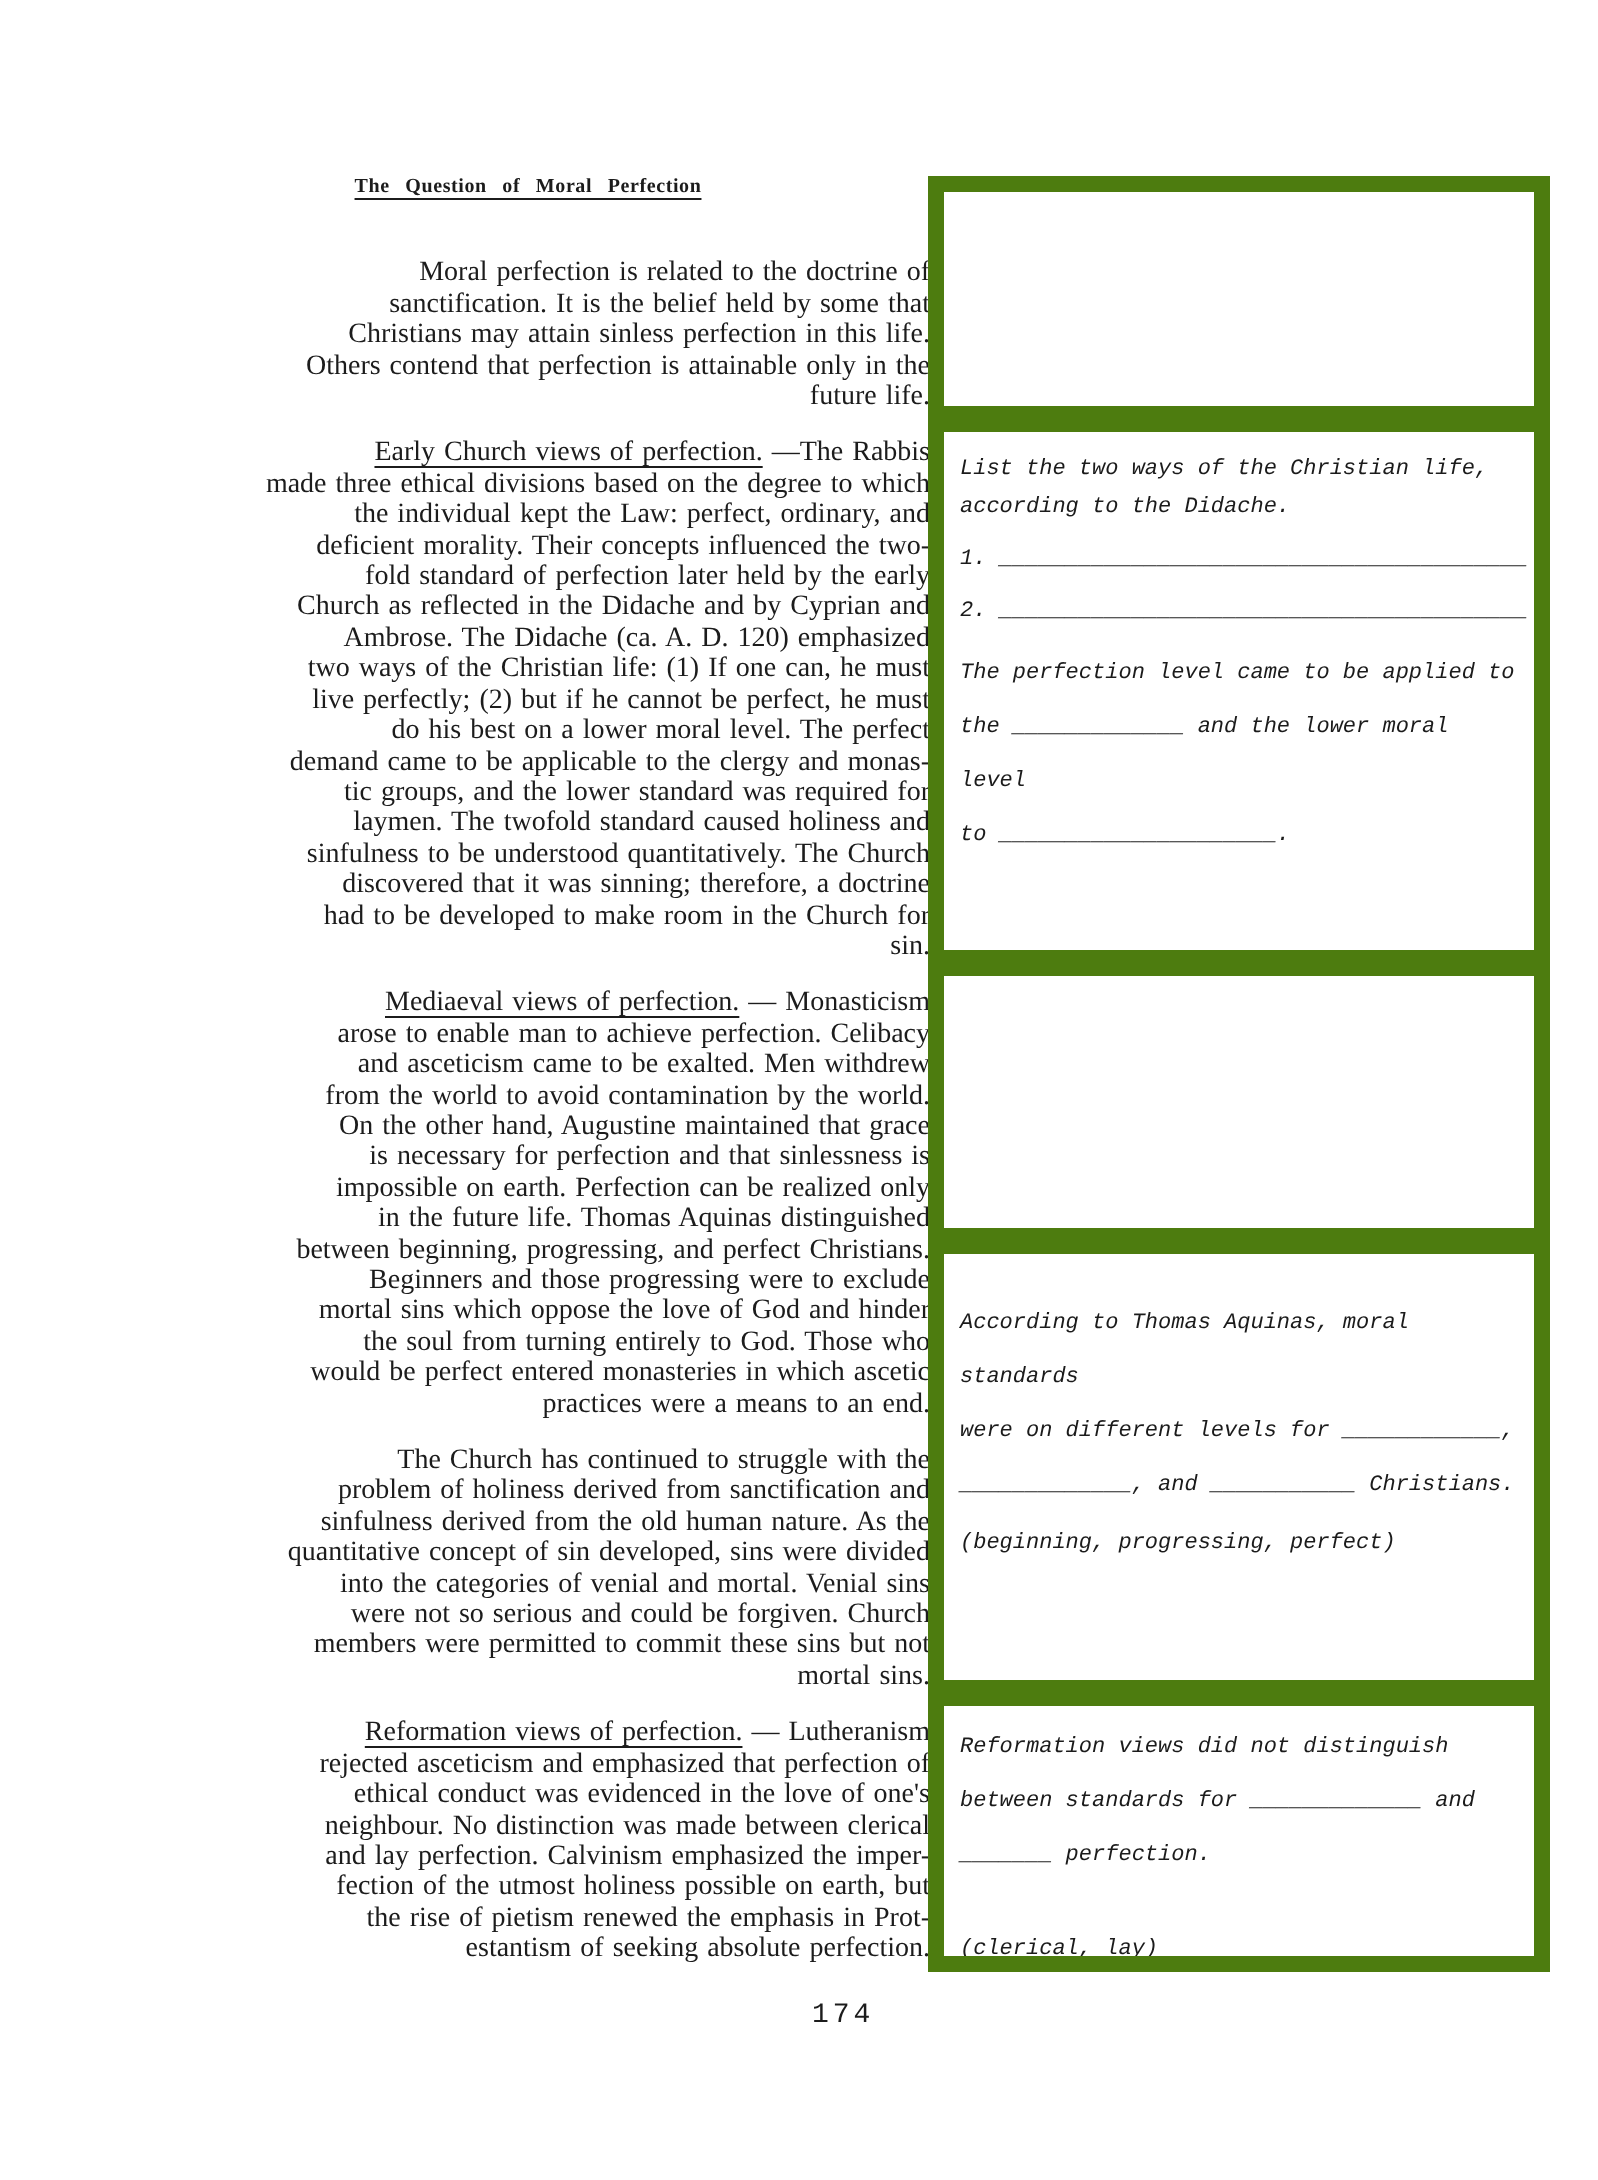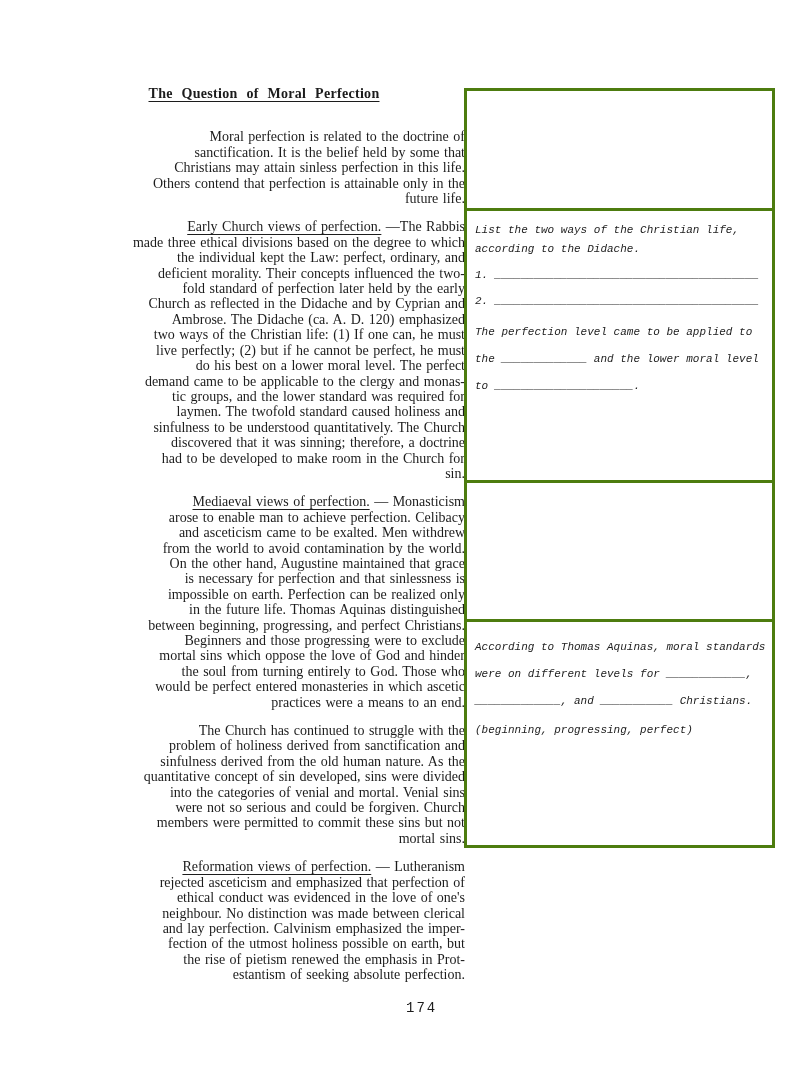--- a/index.html
+++ b/index.html
@@ -22,21 +22,21 @@
     left: 63px;
     top: 86px;
     width: 402px;
     font-family: "Liberation Serif", serif;
     font-size: 14px;
     line-height: 15.4px;
     word-spacing: 1px;
   }
   .doc-title {
     margin: 0 0 28px 0;
-    font-size: 14px;
+    font-size: 10px;
     font-weight: bold;
     text-align: center;
     text-decoration: underline;
     text-underline-offset: 3px;
     word-spacing: 5px;
     letter-spacing: 0.3px;
   }
   .para {
     margin: 0 0 13px 0;
     text-indent: 42px;
@@ -48,21 +48,21 @@
     text-underline-offset: 3px;
     margin-top: 24px;
   }
 
   
   .wbox {
     position: absolute;
     left: 464px;
     width: 311px;
     box-sizing: border-box;
-    border: 3px solid #4d7c0f;
+    border: 8px solid #4d7c0f;
     background: #ffffff;
     font-family: "Liberation Mono", monospace;
     font-style: italic;
     font-size: 11px;
     color: #1b1b1b;
     padding: 0 5px 0 8px;
     overflow: hidden;
   }
   #box1 { top: 88px;  height: 123px; }
   #box2 { top: 208px; height: 275px; }
@@ -84,21 +84,21 @@
     margin: 7px 0 0 0;
     line-height: 19px;
     white-space: pre;
   }
   #box2 .blank-line:first-of-type { margin-top: 9px; }
   .hint {
     margin: 6px 0 0 0;
     line-height: 18px;
     white-space: pre-line;
   }
-  #box4 .q-spaced { margin-top: 12px; font-family: Liberation Mono, monospace; }
+  #box4 .q-spaced { margin-top: 22px; font-family: Liberation Mono, monospace; }
   #box4 .hint { margin-top: 6px; }
   #box5 .q-spaced { margin-top: 8px; }
   #box5 .hint { margin-top: 24px; }
 
   
   .page-number {
     position: absolute;
     left: 406px;
     top: 1000px;
     font-family: Liberation Mono, monospace;
@@ -186,16 +186,22 @@
 
   <div class="wbox" id="box3"></div>
 
   <div class="wbox" id="box4">
     <p class="q-spaced">According to Thomas Aquinas, moral standards
 were on different levels for ____________,
 _____________, and ___________ Christians.</p>
     <p class="hint">(beginning, progressing, perfect)</p>
   </div>
 
+  <div class="wbox" id="box5">
+    <p class="q-spaced">Reformation views did not distinguish
+between standards for _____________ and
+_______ perfection.</p>
+    <p class="hint">(clerical, lay)</p>
+  </div>
 
   <div class="page-number">174</div>
 
 </div>
 
 </body></html>

